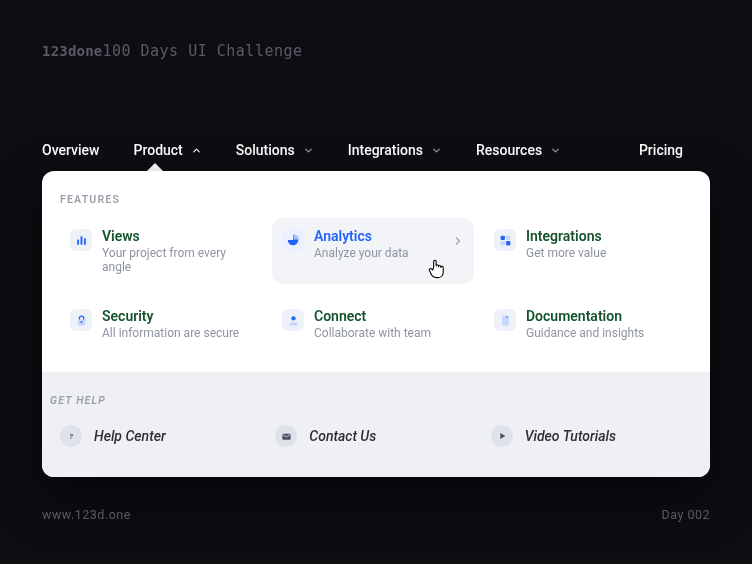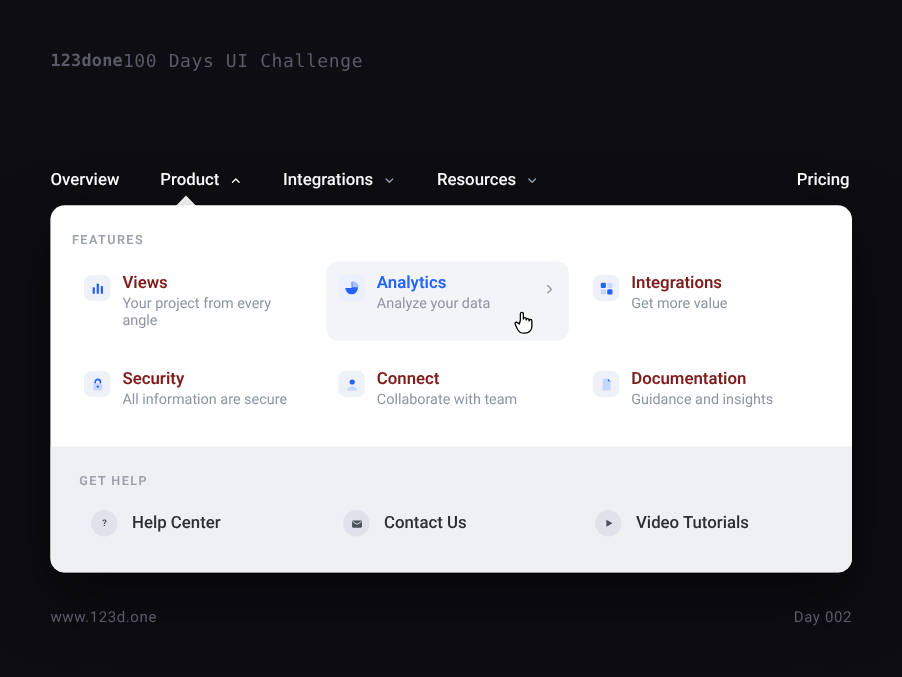--- a/index.html
+++ b/index.html
@@ -3,47 +3,47 @@
 <meta charset="utf-8">
 <style>
   * { box-sizing: border-box; margin: 0; padding: 0; font-family: -apple-system, BlinkMacSystemFont, "Segoe UI", Roboto, sans-serif; }
   body { width: 752px; height: 564px; background: #0d0d12; position: relative; overflow: hidden; }
   .mono { font-family: ui-monospace, Menlo, Consolas, monospace; }
 
   .topbar { position: absolute; top: 42px; left: 42px; right: 42px; display: flex; justify-content: flex-start; align-items: center; }
   .logo { color: #5a5a68; font-weight: 600; font-size: 14px; letter-spacing: 0.2px; }
   .challenge { color: #5a5a68; font-size: 15px; letter-spacing: 0.5px; }
 
-  .nav { position: absolute; top: 136px; left: 42px; right: 42px; display: flex; align-items: center; gap: 0; color: #fff; font-size: 14px; }
+  .nav { position: absolute; top: 136px; left: 42px; right: 57px; display: flex; align-items: center; gap: 0; color: #fff; font-size: 14px; }
   .nav-item { display: flex; align-items: center; gap: 8px; cursor: pointer; padding: 6px 0; margin-right: 34px; }
   .nav-item:last-child { margin-right: 0; }
   .nav-item .chev { display: inline-flex; }
   .nav-label { color: #fff; font-weight: 500; }
 
   .caret-up { position: absolute; top: 163px; left: 146px; width: 0; height: 0; border-left: 9px solid transparent; border-right: 9px solid transparent; border-bottom: 9px solid #fff; }
 
   .dropdown {
     position: absolute; top: 171px; left: 42px; right: 42px;
     background: #fff; border-radius: 12px; overflow: hidden;
     box-shadow: 0 20px 50px rgba(0,0,0,0.5);
   }
   .features { padding: 22px 24px 22px 18px; }
   .section-title { color: #9ca0ab; font-size: 10.5px; font-weight: 600; letter-spacing: 1.2px; }
   .grid { display: grid; grid-template-columns: 1fr 1fr 1fr; column-gap: 10px; row-gap: 14px; margin-top: 12px; }
 
   .feat { display: flex; align-items: flex-start; gap: 10px; padding: 10px 10px; border-radius: 10px; cursor: pointer; position: relative; }
   .feat.hovered { background: #f2f4f8; }
   .feat .icon-box { width: 22px; height: 22px; flex: 0 0 22px; display: flex; align-items: center; justify-content: center; border-radius: 6px; background: #eef1f7; margin-top: 1px; }
   .feat .txt { display: flex; flex-direction: column; gap: 2px; }
-  .feat .title { font-size: 14px; font-weight: 600; color: #7f1d1d; }
+  .feat .title { font-size: 14px; font-weight: 600; color: #14532d; }
   .feat.hovered .title { color: #2563ff; }
   .feat .sub { font-size: 12px; color: #8f94a3; }
   .feat .arrow { position: absolute; right: 10px; top: 14px; }
 
-  .gethelp { background: #eef0f4; padding: 22px 24px 26px 24px; }
+  .gethelp { background: #eef0f4; padding: 22px 24px 26px 8px; font-style: italic; }
   .help-grid { display: grid; grid-template-columns: 1fr 1fr 1fr; column-gap: 10px; margin-top: 14px; }
   .help-item { display: flex; align-items: center; gap: 12px; cursor: pointer; padding: 4px 10px; }
   .help-item .icon-circ { width: 22px; height: 22px; border-radius: 50%; background: #dfe2ea; display: flex; align-items: center; justify-content: center; flex: 0 0 22px; }
   .help-item .label { font-size: 14px; color: #2d2d33; font-weight: 500; text-align: center; }
 
   .cursor-hand {
     position: absolute; width: 22px; height: 22px;
     color: #000;
     filter: drop-shadow(0 1px 1px rgba(255,255,255,0.9));
   }
@@ -66,37 +66,45 @@
   </div>
   <div class="nav-item">
     <span class="nav-label">Product</span>
     <span class="chev">
       <svg width="11" height="11" viewBox="0 0 24 24" fill="none" stroke="#ffffff" stroke-width="2.5" stroke-linecap="round" stroke-linejoin="round">
           <polyline points="18 15 12 9 6 15"></polyline>
         </svg>
     </span>
   </div>
   <div class="nav-item">
-    <span class="nav-label">Integrations</span>
+    <span class="nav-label">Solutions</span>
     <span class="chev">
       <svg width="11" height="11" viewBox="0 0 24 24" fill="none" stroke="#9aa0ad" stroke-width="2.5" stroke-linecap="round" stroke-linejoin="round">
           <polyline points="6 9 12 15 18 9"></polyline>
         </svg>
     </span>
   </div>
   <div class="nav-item">
-    <span class="nav-label">Resources</span>
+    <span class="nav-label">Integrations</span>
     <span class="chev">
       <svg width="11" height="11" viewBox="0 0 24 24" fill="none" stroke="#9aa0ad" stroke-width="2.5" stroke-linecap="round" stroke-linejoin="round">
           <polyline points="6 9 12 15 18 9"></polyline>
         </svg>
     </span>
   </div>
+  <div class="nav-item">
+    <span class="nav-label">Resources</span>
+    <span class="chev">
+      <svg width="11" height="11" viewBox="0 0 24 24" fill="none" stroke="#9aa0ad" stroke-width="2.5" stroke-linecap="round" stroke-linejoin="round">
+          <polyline points="6 9 12 15 18 9"></polyline>
+        </svg>
+    </span>
+  </div>
   <div class="spacer"></div>
-  <div class="nav-item" style="margin-right:2px">
+  <div class="nav-item" style="margin-right:12px">
     <span class="nav-label">Pricing</span>
   </div>
 </div>
 
 <div class="caret-up"></div>
 
 <div class="dropdown">
   <div class="features">
     <div class="section-title">FEATURES</div>
     <div class="grid">

